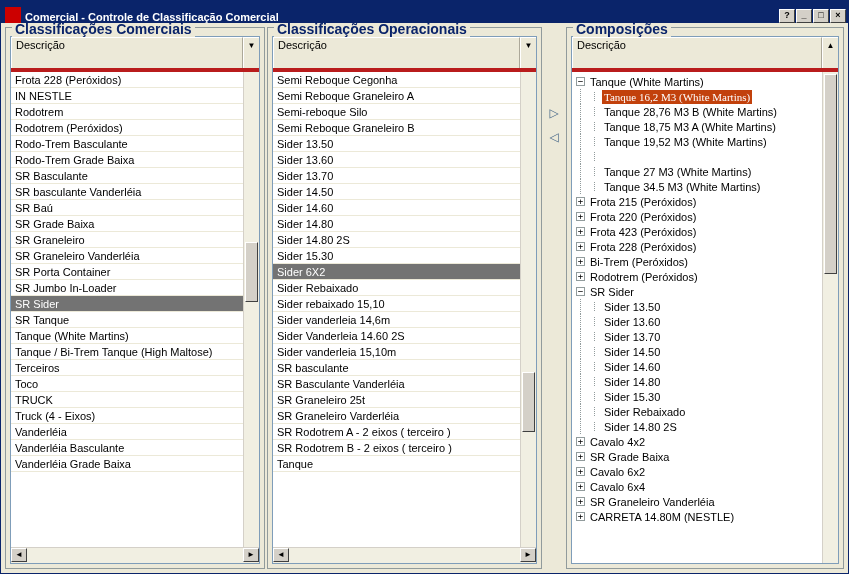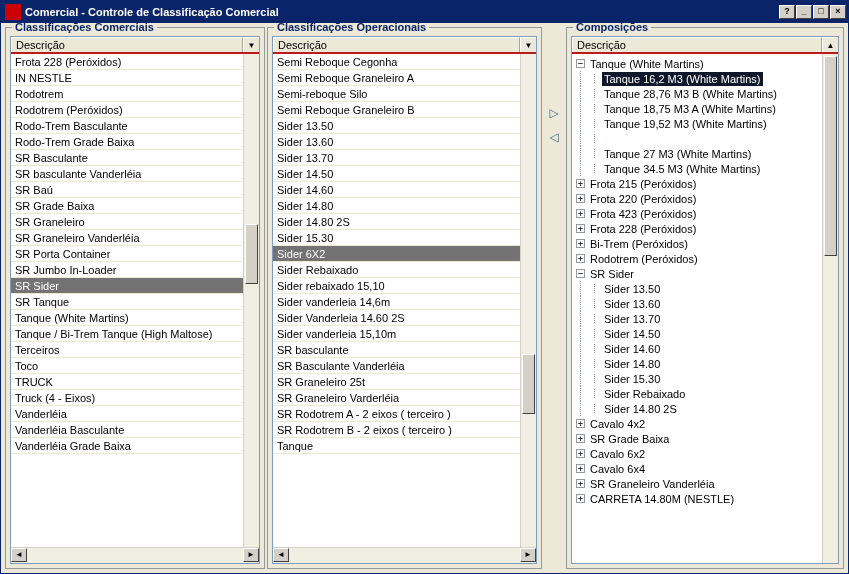--- a/index.html
+++ b/index.html
@@ -18,21 +18,21 @@
   background: #ECE9D8;
   display: flex;
   flex-direction: column;
 }
 .titlebar {
   height: 22px;
   background: linear-gradient(to bottom, #0A246A 0%, #3A6EA5 50%, #0A246A 100%);
   background: #0A246A;
   color: white;
   display: flex;
-  align-items: center;
+  align-items: flex-end;
   padding: 0 2px 0 4px;
   font-weight: bold;
   font-size: 11px;
 }
 .titlebar .appicon {
   width: 16px; height: 16px;
   background: #c00;
   margin-right: 4px;
   display: inline-block;
 }
@@ -70,35 +70,35 @@
 .panel-mid { width: 275px; }
 .panel-right { flex: 1; }
 .panel-legend {
   position: absolute;
   top: -7px;
   left: 6px;
   background: #ECE9D8;
   padding: 0 3px;
   font-weight: bold;
   color: #0A246A;
-  font-size: 11px;
+  font-size: 14px;
 }
 .listbox {
   flex: 1;
   background: white;
   border: 1px solid #7F9DB9;
   display: flex;
   flex-direction: column;
   overflow: hidden;
 }
 .listhead {
   background: #ECE9D8;
-  border-bottom: 2px solid #b91c1c;
-  display: flex;
-  height: 17px;
+  border-bottom: 4px solid #b91c1c;
+  display: flex;
+  height: 35px;
   justify-content: center;
 }
 .listhead .col {
   padding: 1px 4px;
   border-right: 1px solid #ACA899;
   border-top: 1px solid #fff;
   border-left: 1px solid #fff;
   flex: 1;
   font-weight: normal;
 }
@@ -227,23 +227,24 @@
   position: relative;
 }
 .treerow .noexp::before {
   content: "";
   position: absolute;
   left: 4px; top: 0; bottom: 0;
   border-left: 1px dotted #919B9C;
 }
 .treerow .label { padding: 0 2px; }
 .treerow .label.sel {
-  background: #0f172a;
+  background: #c2410c;
   color: white;
   outline: 1px dotted #fff;
+  font-family: Liberation Serif, serif;
 }
 .indent1 { padding-left: 4px; }
 .indent2 { padding-left: 18px; }
 .treerow.indent2 { position: relative; }
 .treerow.indent2::before {
   content:"";
   position:absolute;
   left: 8px; top:0; bottom:0;
   border-left: 1px dotted #919B9C;
 }

